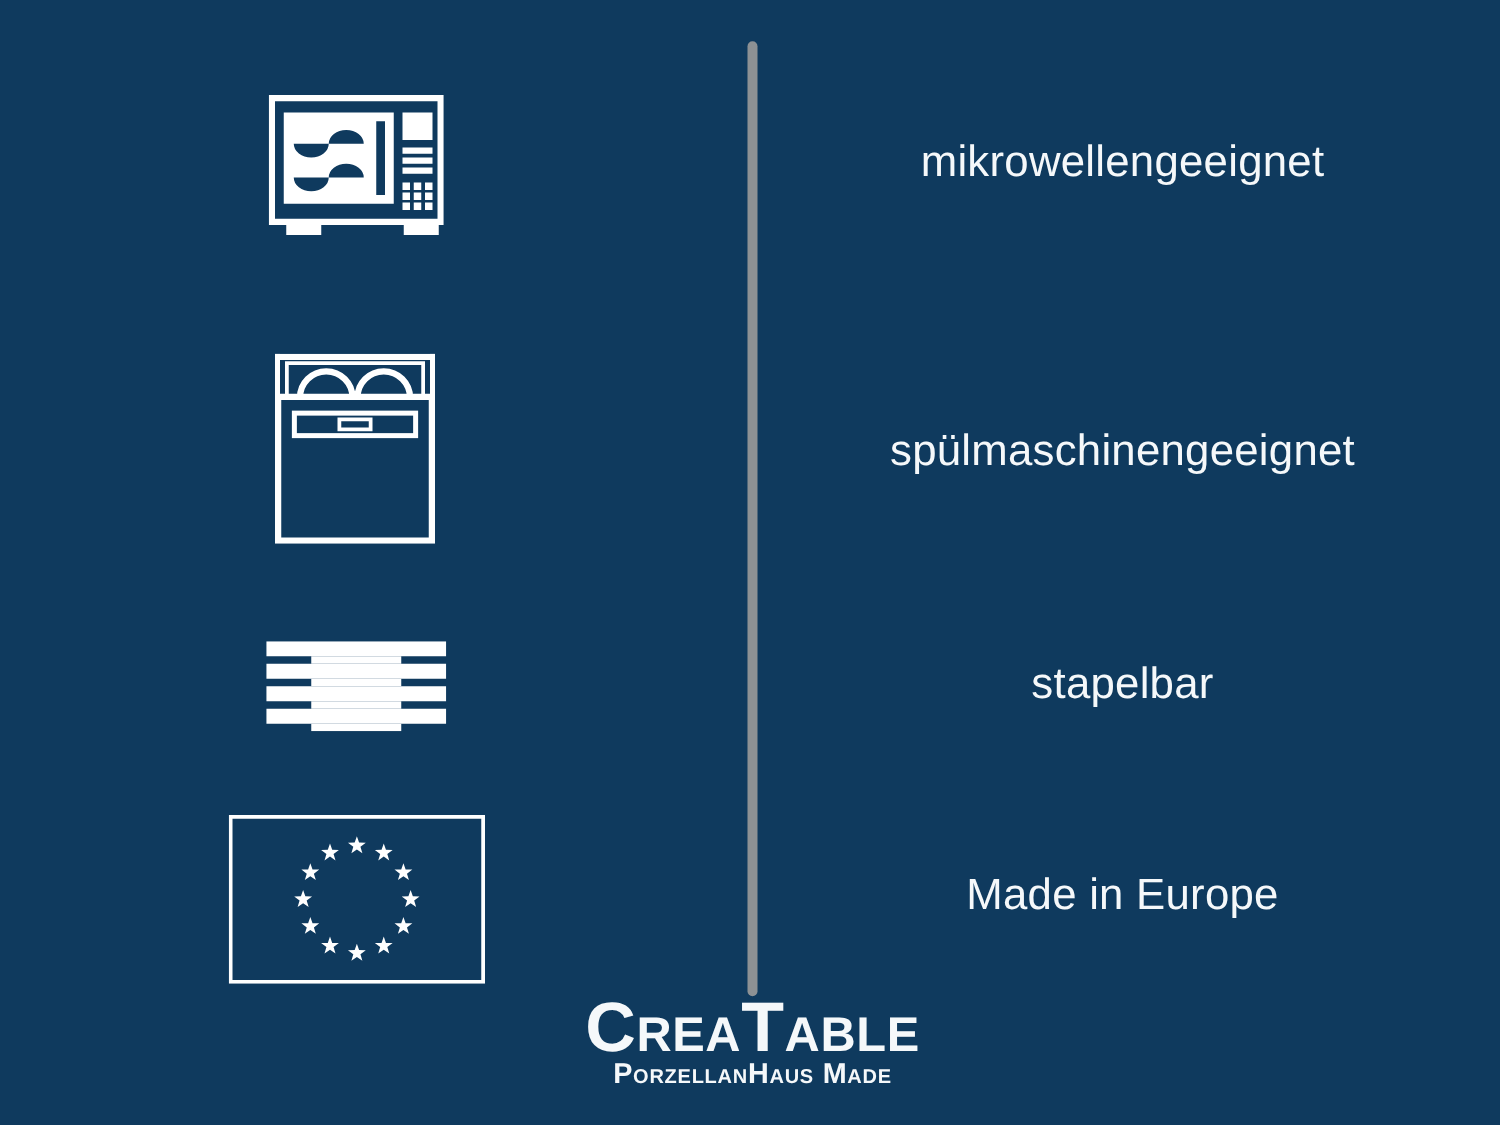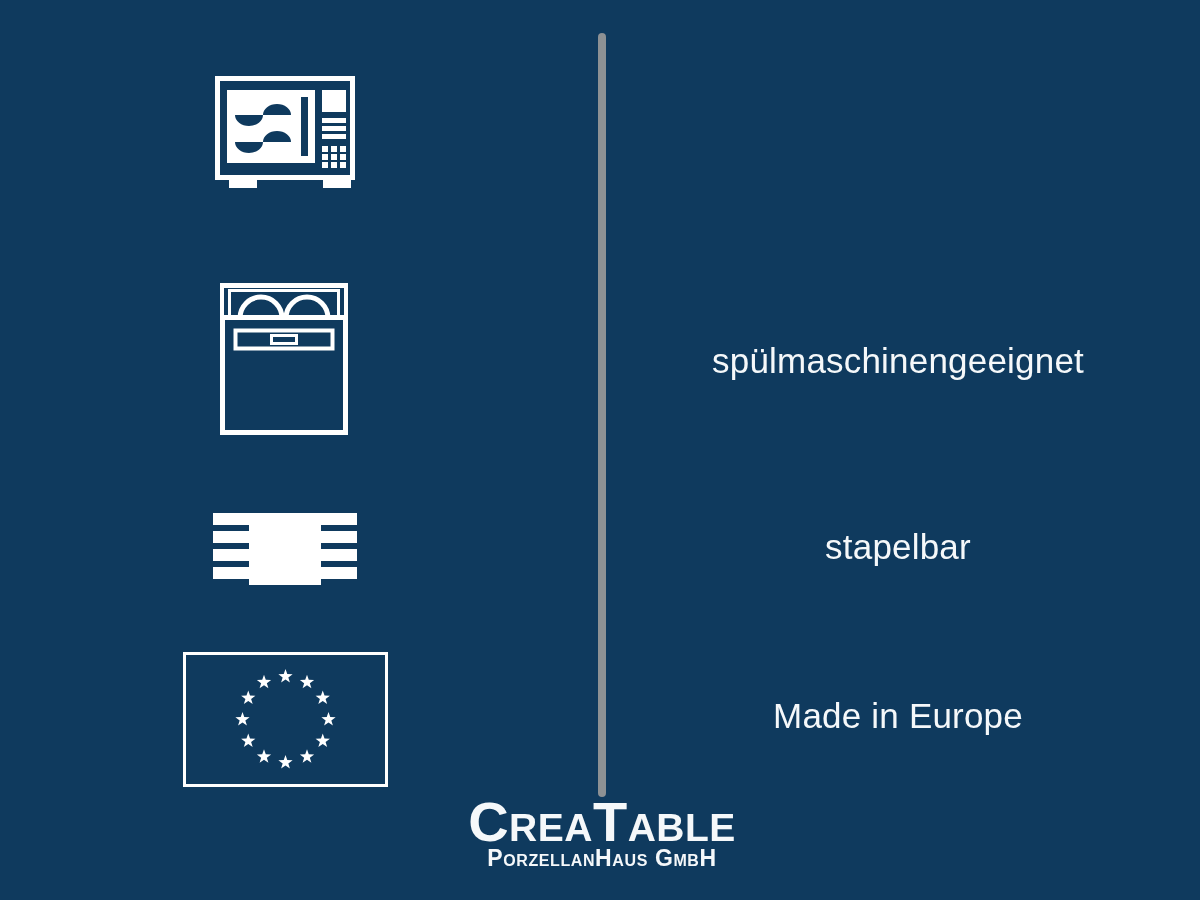--- a/index.html
+++ b/index.html
@@ -153,22 +153,23 @@
       <use href="#eustar" transform="translate(124,104.74)"></use>
       <use href="#eustar" transform="translate(102.5,110.5)"></use>
       <use href="#eustar" transform="translate(81,104.74)"></use>
       <use href="#eustar" transform="translate(65.26,89)"></use>
       <use href="#eustar" transform="translate(59.5,67.5)"></use>
       <use href="#eustar" transform="translate(65.26,46)"></use>
       <use href="#eustar" transform="translate(81,30.26)"></use>
     </svg>
   </div>
 
+  <div class="label label-1">mikrowellengeeignet</div>
   <div class="label label-2">spülmaschinengeeignet</div>
   <div class="label label-3">stapelbar</div>
   <div class="label label-4">Made in Europe</div>
 
   <div class="logo">
     <div class="logo-brand">CreaTable</div>
-    <div class="logo-company">PorzellanHaus GmbH</div>
+    <div class="logo-company">PorzellanHaus Made</div>
   </div>
 
 </div>
 
 </body></html>

